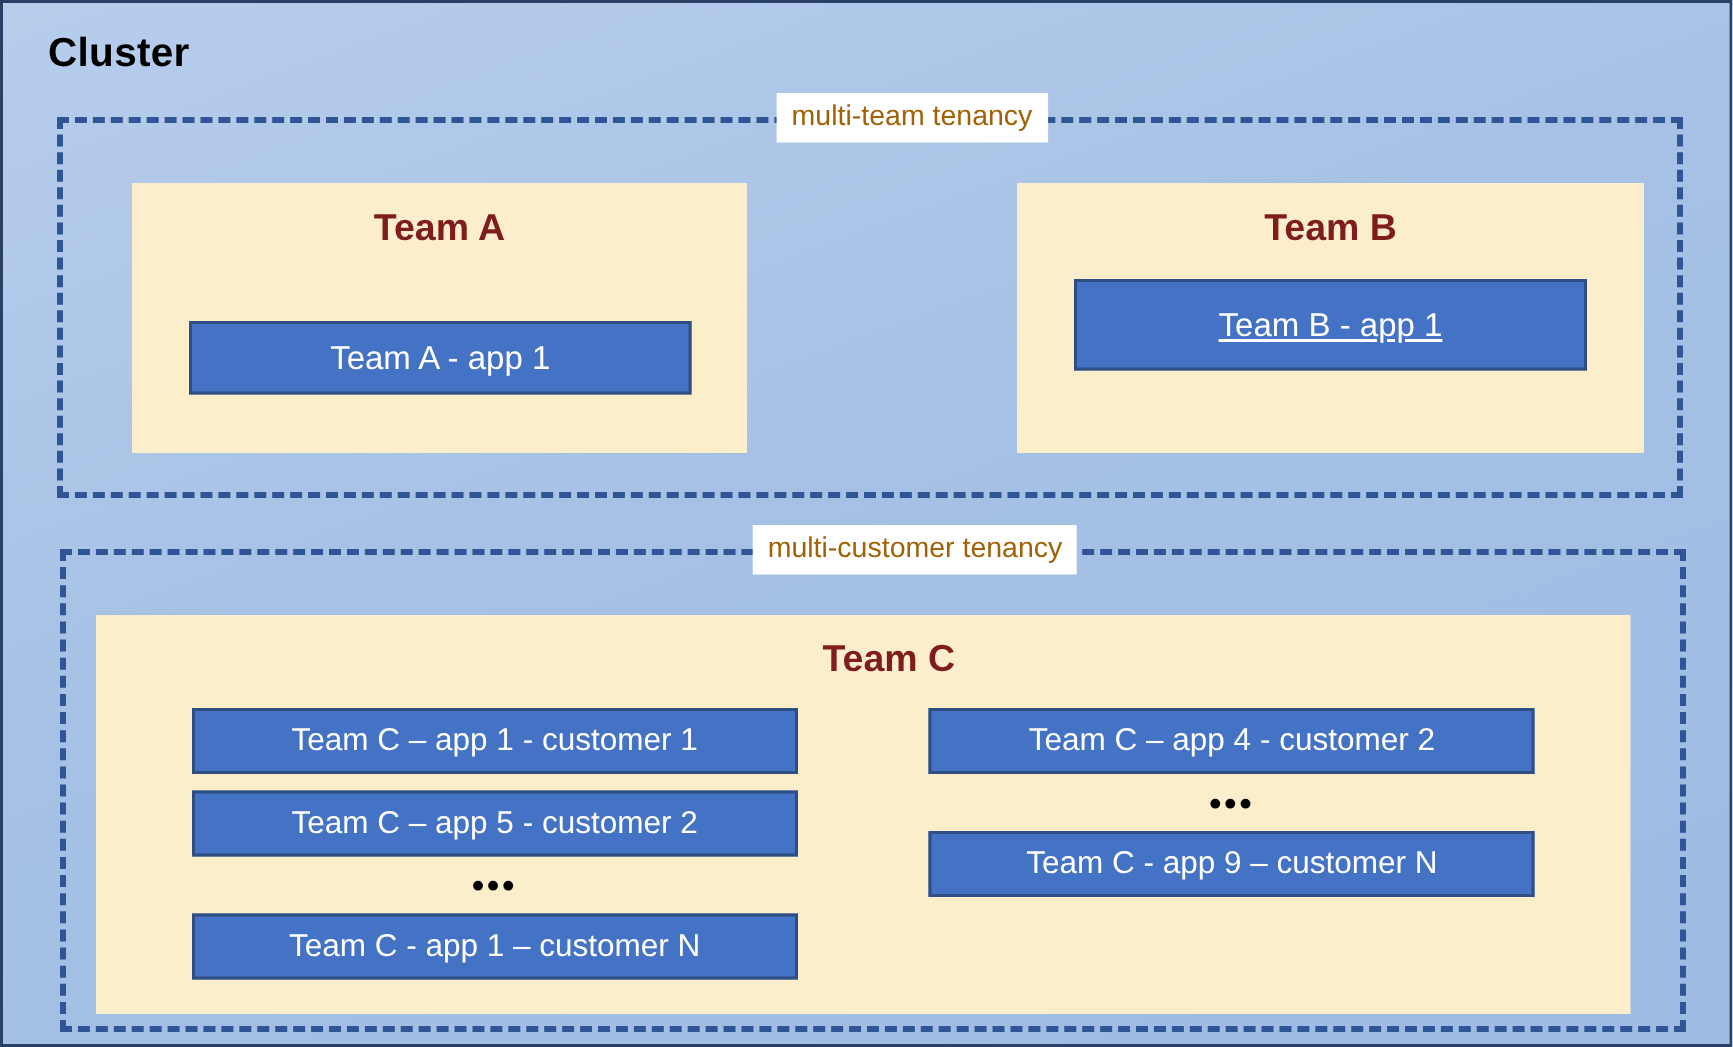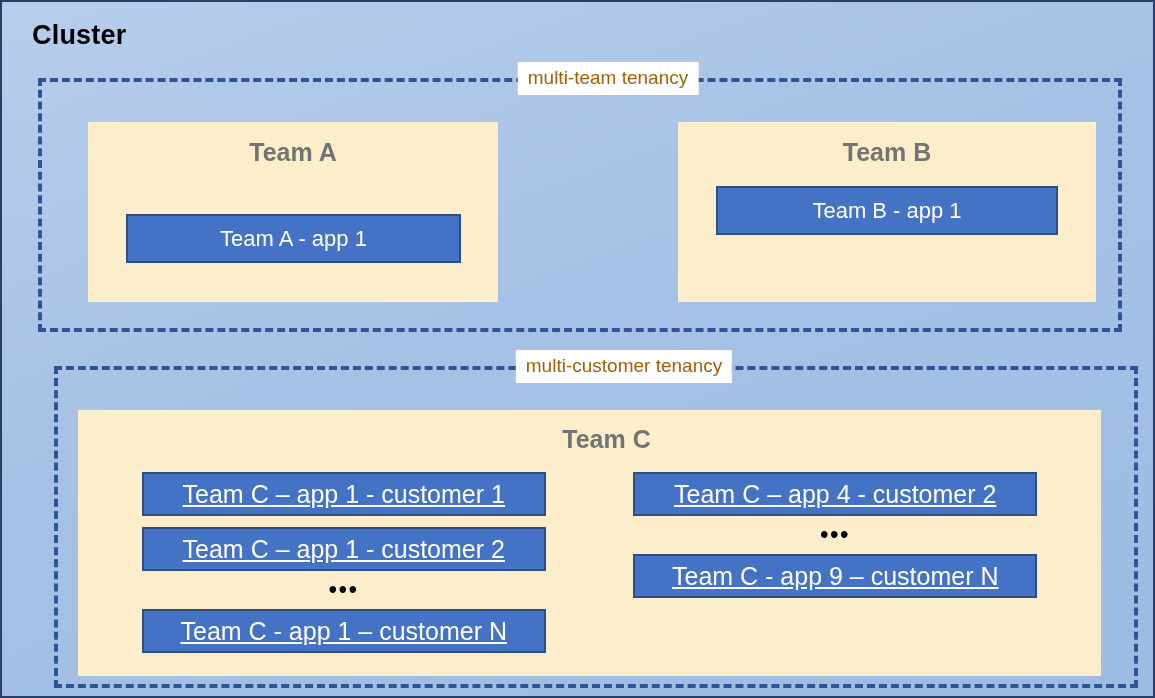--- a/index.html
+++ b/index.html
@@ -39,21 +39,21 @@
     border: 4px dashed #2f5597;
     background: transparent;
   }
   #tenancy-team {
     left: 36px;
     top: 76px;
     width: 1084px;
     height: 254px;
   }
   #tenancy-customer {
-    left: 52px;
+    left: 38px;
     top: 364px;
     width: 1084px;
     height: 322px;
   }
   .tenancy-label {
     position: absolute;
     top: -20px;
     left: 50%;
     transform: translateX(-50%);
     background: #ffffff;
@@ -88,21 +88,21 @@
   #team-c-box {
     left: 56px;
     top: 404px;
     width: 1023px;
     height: 266px;
   }
   .team-heading {
     text-align: center;
     font-size: 25px;
     font-weight: bold;
-    color: #737373;
+    color: #7f1d1d;
     padding-top: 15px;
     line-height: 30px;
   }
   #team-c-box .team-heading {
     padding-top: 14px;
   }
 
   
   .app-pill {
     box-sizing: border-box;
@@ -134,21 +134,22 @@
   #team-b-apps {
     position: absolute;
     left: 38px;
     top: 64px;
     width: 342px;
     display: flex;
     flex-direction: column;
     gap: 8px;
   }
   #team-b-apps .app-pill {
-    height: 49px;
+    height: 61px;
+    text-decoration: underline;
   }
 
   
   #team-c-columns {
     position: absolute;
     left: 0;
     right: 0;
     top: 62px;
     display: flex;
     justify-content: space-around;
@@ -156,22 +157,21 @@
     box-sizing: border-box;
   }
   .c-column {
     width: 404px;
     display: flex;
     flex-direction: column;
     gap: 11px;
   }
   .c-column .app-pill {
     height: 44px;
-    font-size: 25px;
-    text-decoration: underline;
+    font-size: 21px;
   }
   .ellipsis {
     text-align: center;
     font-size: 23px;
     font-weight: bold;
     color: #000000;
     line-height: 16px;
     height: 16px;
     letter-spacing: 2px;
   }
@@ -206,21 +206,21 @@
 
     <div class="tenancy-label">multi-customer tenancy</div>
 
     <div class="team-box" id="team-c-box" style="left:20px; top:40px;padding-left:34px;">
       <div class="team-heading">Team C</div>
 
       <div id="team-c-columns">
 
         <div class="c-column">
           <div class="app-pill">Team C – app 1 - customer 1</div>
-          <div class="app-pill">Team C – app 1 - customer 2</div>
+          <div class="app-pill">Team C – app 5 - customer 2</div>
           <div class="ellipsis">•••</div>
           <div class="app-pill">Team C - app 1 – customer N</div>
         </div>
 
         <div class="c-column">
           <div class="app-pill">Team C – app 4 - customer 2</div>
           <div class="ellipsis">•••</div>
           <div class="app-pill">Team C - app 9 – customer N</div>
         </div>
 

